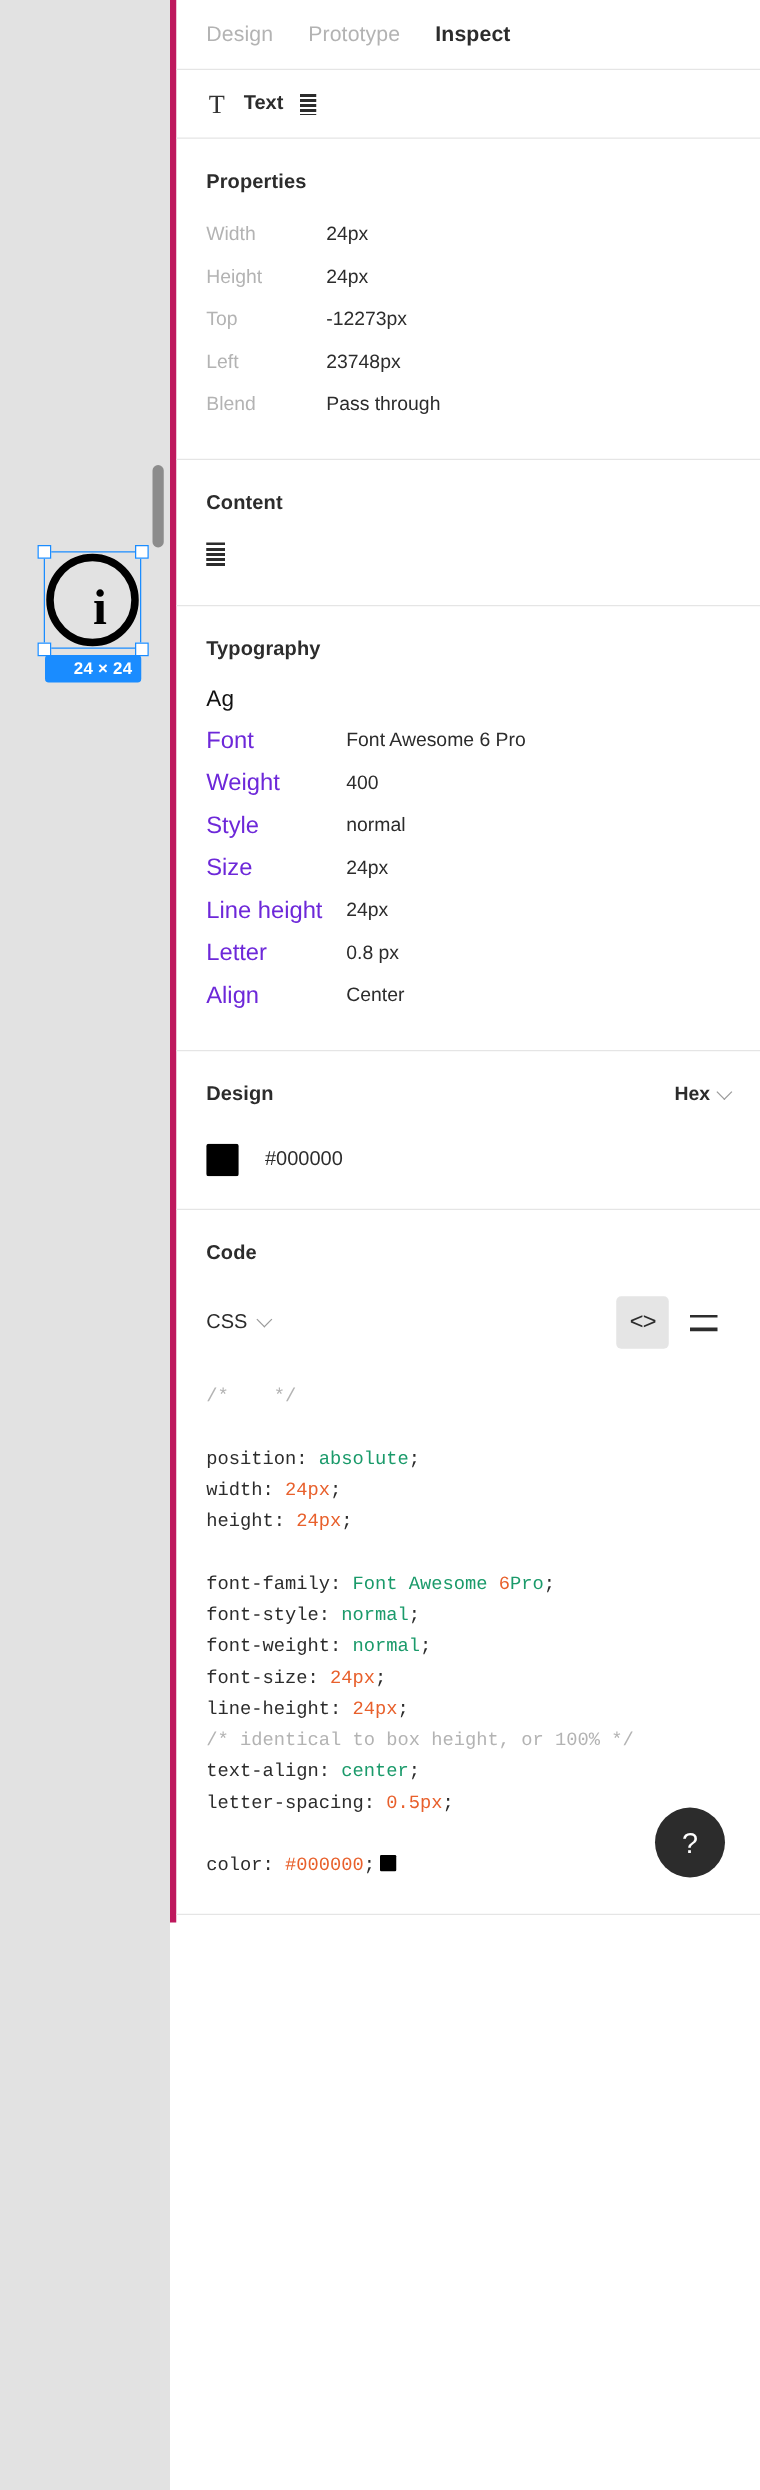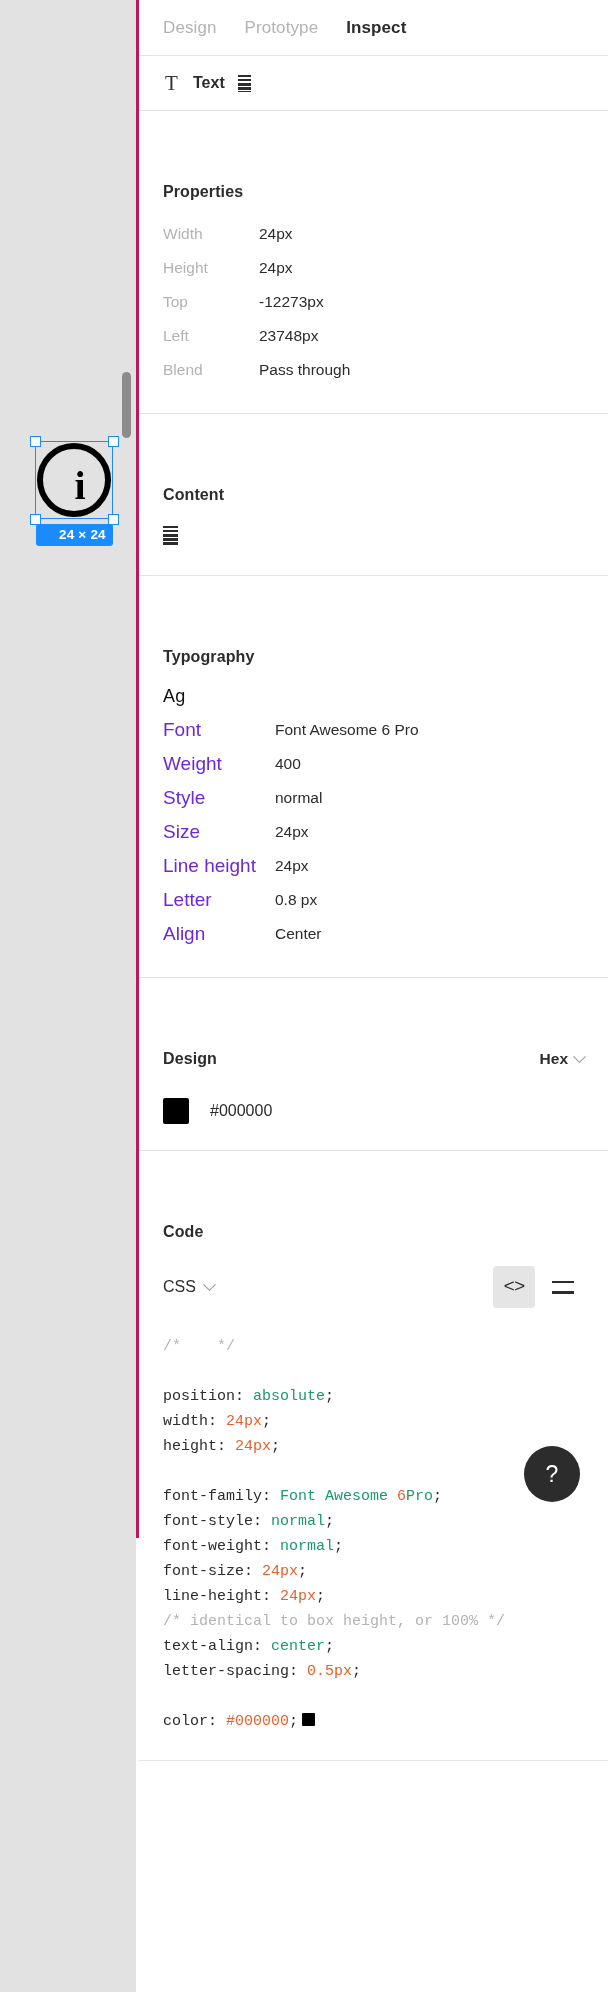--- a/index.html
+++ b/index.html
@@ -93,21 +93,21 @@
     background: #8c8c8c;
     border-radius: 5px;
   }
 
   
   .panel {
     position: relative;
     width: 472px;
     height: 1538px;
     background: #ffffff;
-    border-left: 3px solid #be185d;
+    border-left: 5px solid #be185d;
     flex: 0 0 472px;
   }
 
   .tabs {
     display: flex;
     align-items: center;
     height: 56px;
     padding: 0 0 0 24px;
     gap: 28px;
     border-bottom: 1px solid #e5e5e5;
@@ -160,21 +160,20 @@
   .section {
     padding: 26px 24px 26px 24px;
     border-bottom: 1px solid #e5e5e5;
   }
   .section:last-child { border-bottom: none; }
 
   .section-head {
     display: flex;
     align-items: center;
     justify-content: space-between;
-    margin-top: 46px;
   }
   .section-title {
     font-size: 16px;
     font-weight: 700;
     color: #2c2c2c;
     letter-spacing: 0.1px;
   }
   .head-right {
     display: flex;
     align-items: center;

